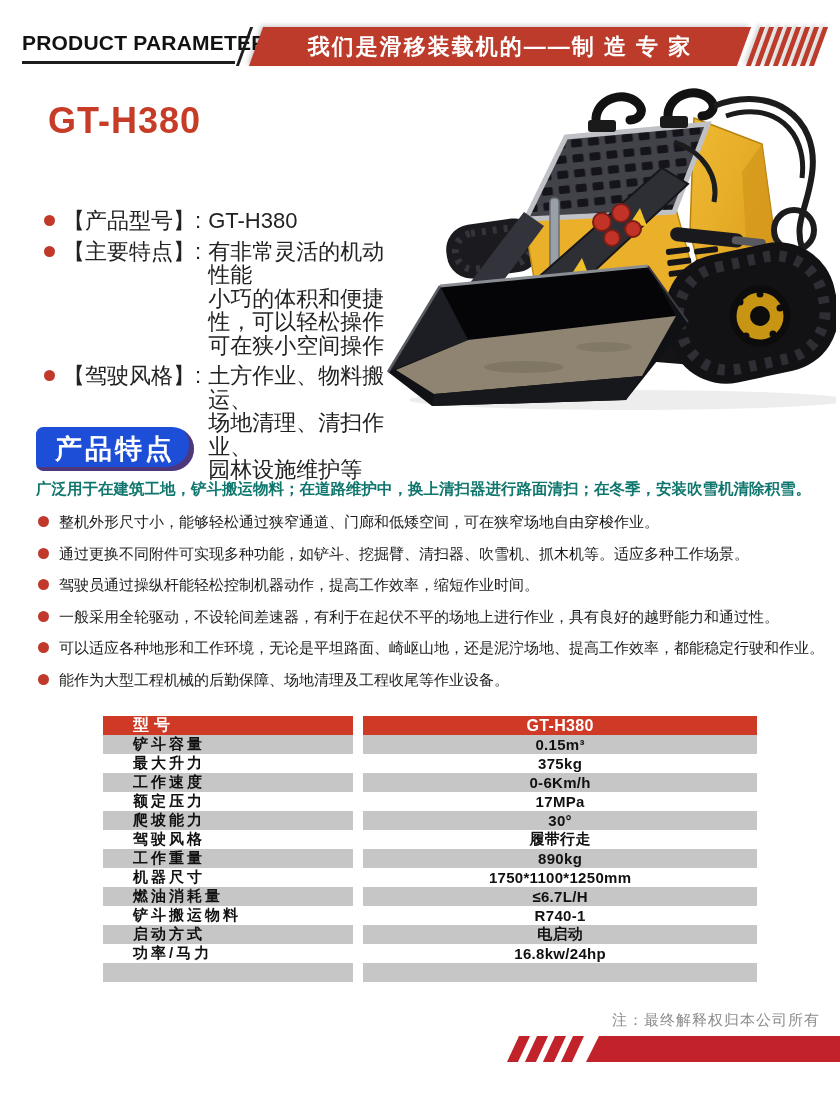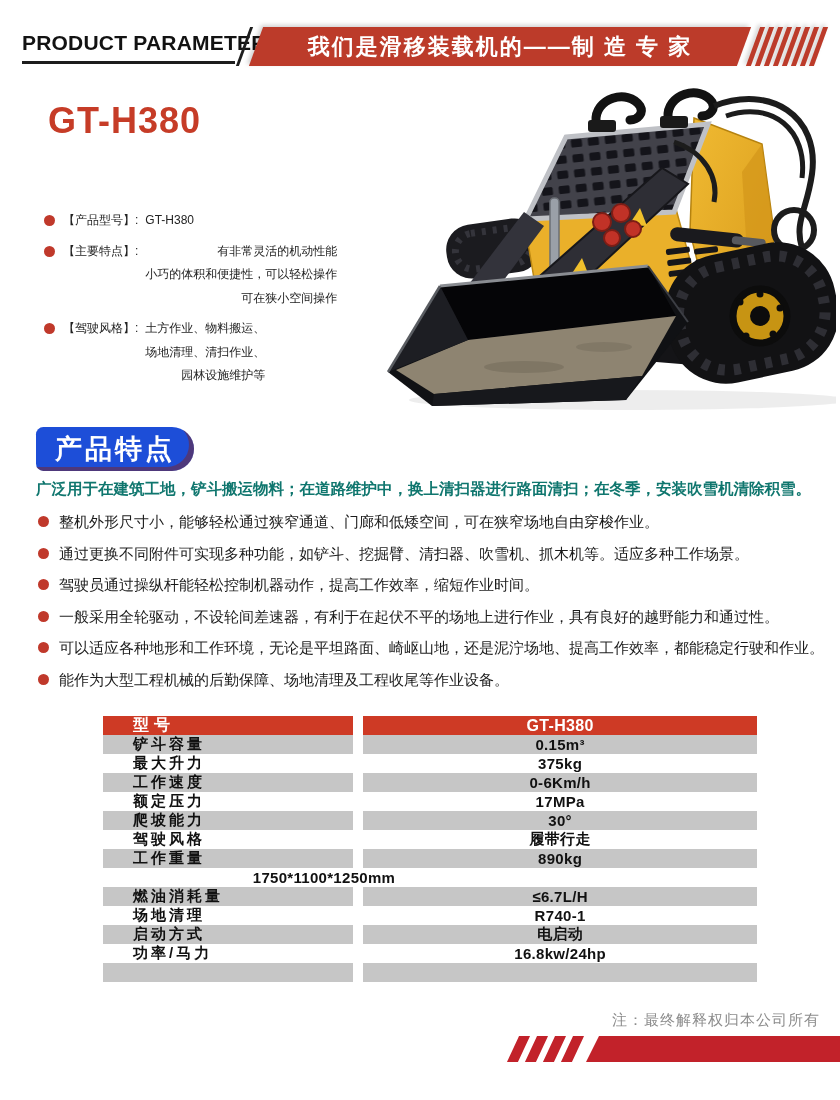--- a/index.html
+++ b/index.html
@@ -14,21 +14,21 @@
   .banner-wrap { position:absolute; left:256px; top:27px; height:39px; display:flex; align-items:stretch; filter:drop-shadow(-2px -2px 2px rgba(0,0,0,0.18)); }
   .banner { width:488px; background:#bc3b2a; transform:skewX(-20deg); display:flex; align-items:center; justify-content:center; }
   .banner > span { transform:skewX(20deg); color:#fff; font-size:22px; font-weight:800; letter-spacing:2px; white-space:nowrap; }
   .stripes { display:flex; margin-left:9px; }
   .stripe { width:5px; height:39px; background:#bc3b2a; transform:skewX(-20deg); margin-right:4px; }
 
   
   .model-title { position:absolute; left:48px; top:100px; font-size:36px; font-weight:800; color:#c63c27; letter-spacing:1px; }
   .model-sub   { position:absolute; left:48px; top:141px; font-size:30px; font-weight:800; color:#141414; letter-spacing:2px; }
   .info-list { position:absolute; left:44px; top:209px; width:345px; }
-  .info-item { display:flex; align-items:flex-start; margin-bottom:7px; font-size:12px; color:#222; line-height:23.5px;text-align:right; }
+  .info-item { display:flex; align-items:flex-start; margin-bottom:7px; font-size:22px; color:#222; line-height:23.5px; }
   .dot { flex:none; width:11px; height:11px; border-radius:50%; background:#c0392b; margin:6px 8px 0 0; }
   .info-label { flex:none; font-weight:500; }
   .info-lines { margin-left:7px; }
 
   .machine { position:absolute; left:374px; top:82px; width:462px; height:333px; }
 
   
   .feature-banner { position:absolute; left:36px; top:427px; width:158px; height:44px; background:#1d4ed8;
     border-radius:8px 24px 24px 8px; box-shadow:inset -5px -4px 0 rgba(140,30,12,.45);
     display:flex; align-items:center; justify-content:center; color:#fff; font-size:27px; font-weight:800; letter-spacing:3px; }
@@ -262,28 +262,29 @@
     </div>
     <div class="trow">
       <div class="tc tl">驾驶风格</div>
       <div class="tc tv">履带行走</div>
     </div>
     <div class="trow">
       <div class="tc tl">工作重量</div>
       <div class="tc tv">890kg</div>
     </div>
     <div class="trow">
+      <div class="tc tl">机器尺寸</div>
       <div class="tc tv">1750*1100*1250mm</div>
     </div>
     <div class="trow">
       <div class="tc tl">燃油消耗量</div>
       <div class="tc tv">≤6.7L/H</div>
     </div>
     <div class="trow">
-      <div class="tc tl">场地清理</div>
+      <div class="tc tl">铲斗搬运物料</div>
       <div class="tc tv">R740-1</div>
     </div>
     <div class="trow">
       <div class="tc tl">启动方式</div>
       <div class="tc tv">电启动</div>
     </div>
     <div class="trow">
       <div class="tc tl">功率/马力</div>
       <div class="tc tv">16.8kw/24hp</div>
     </div>

